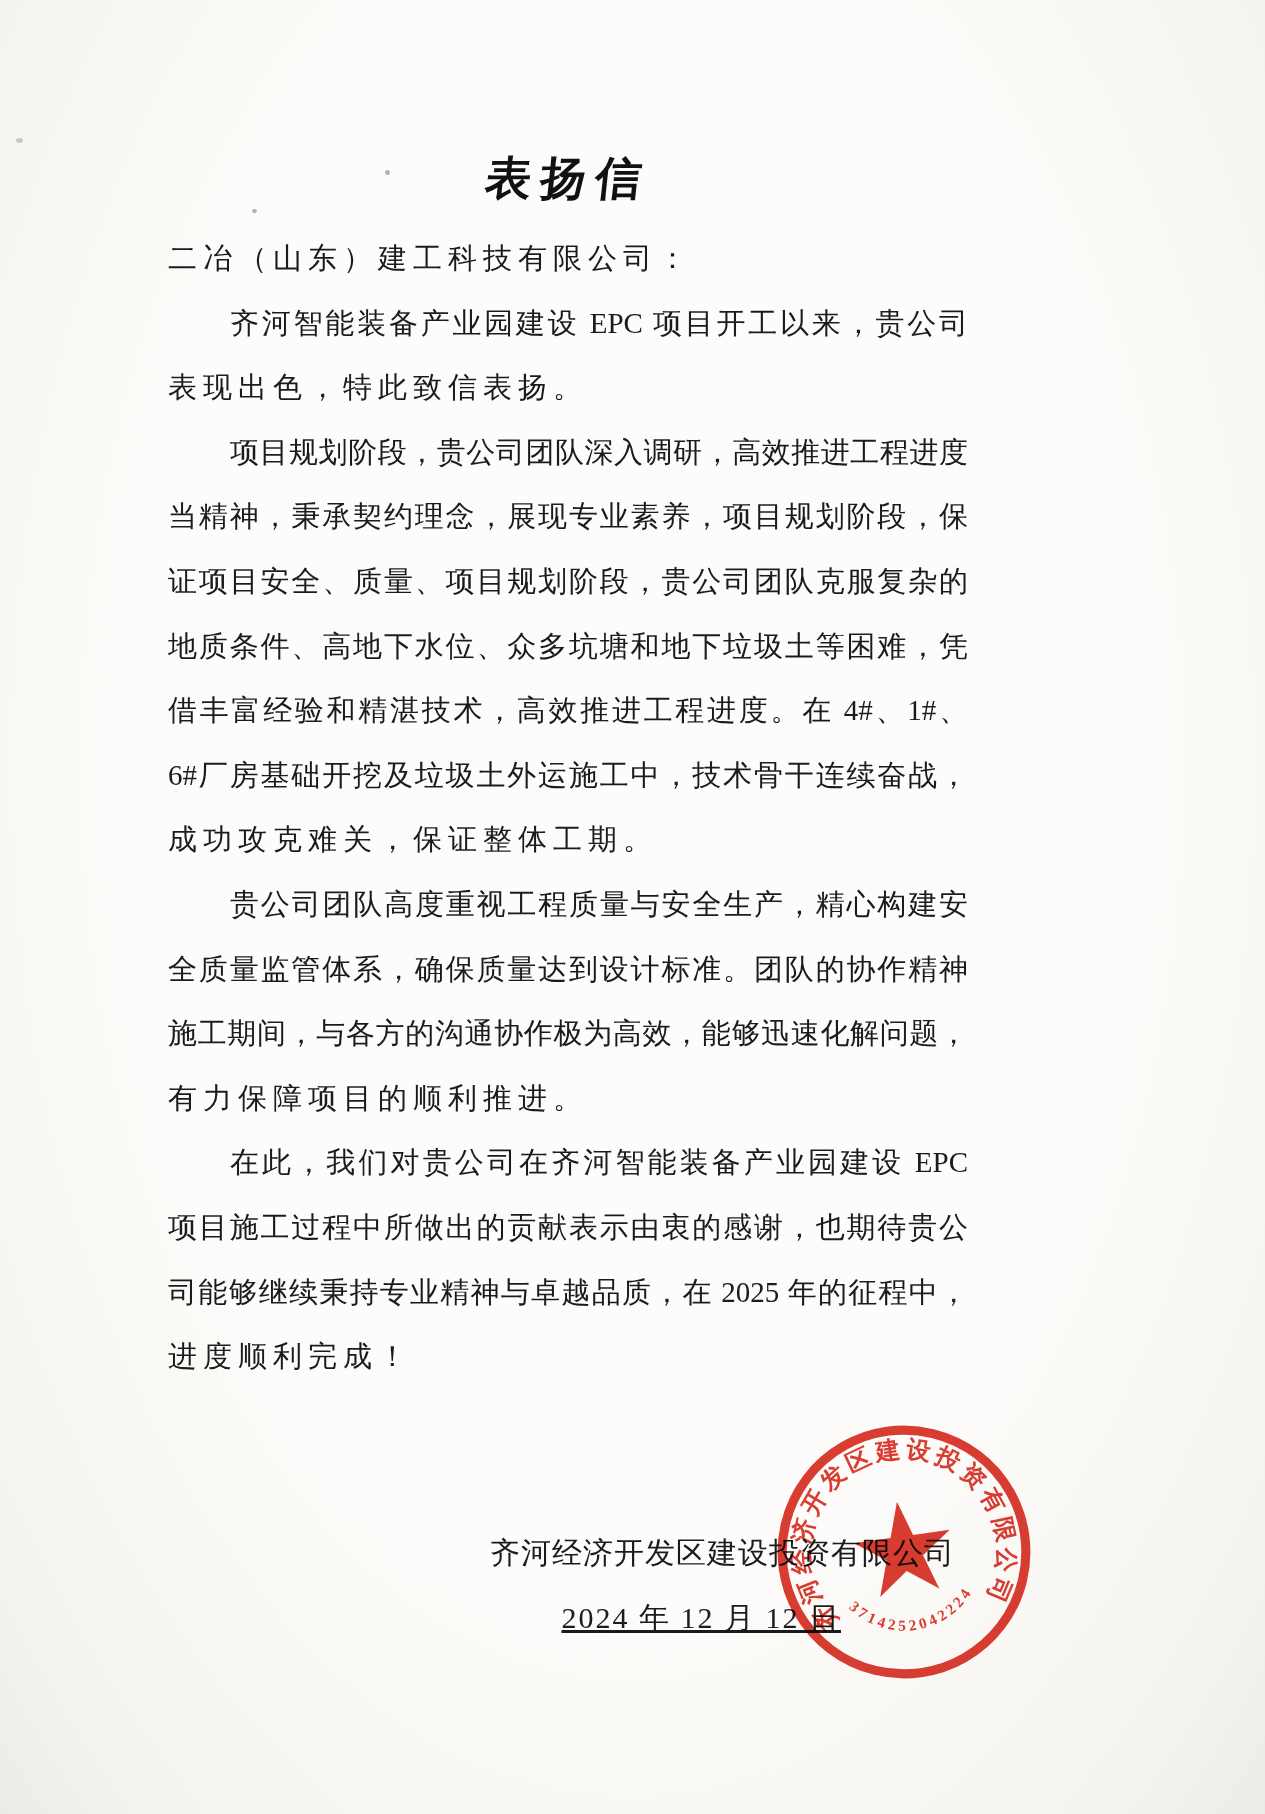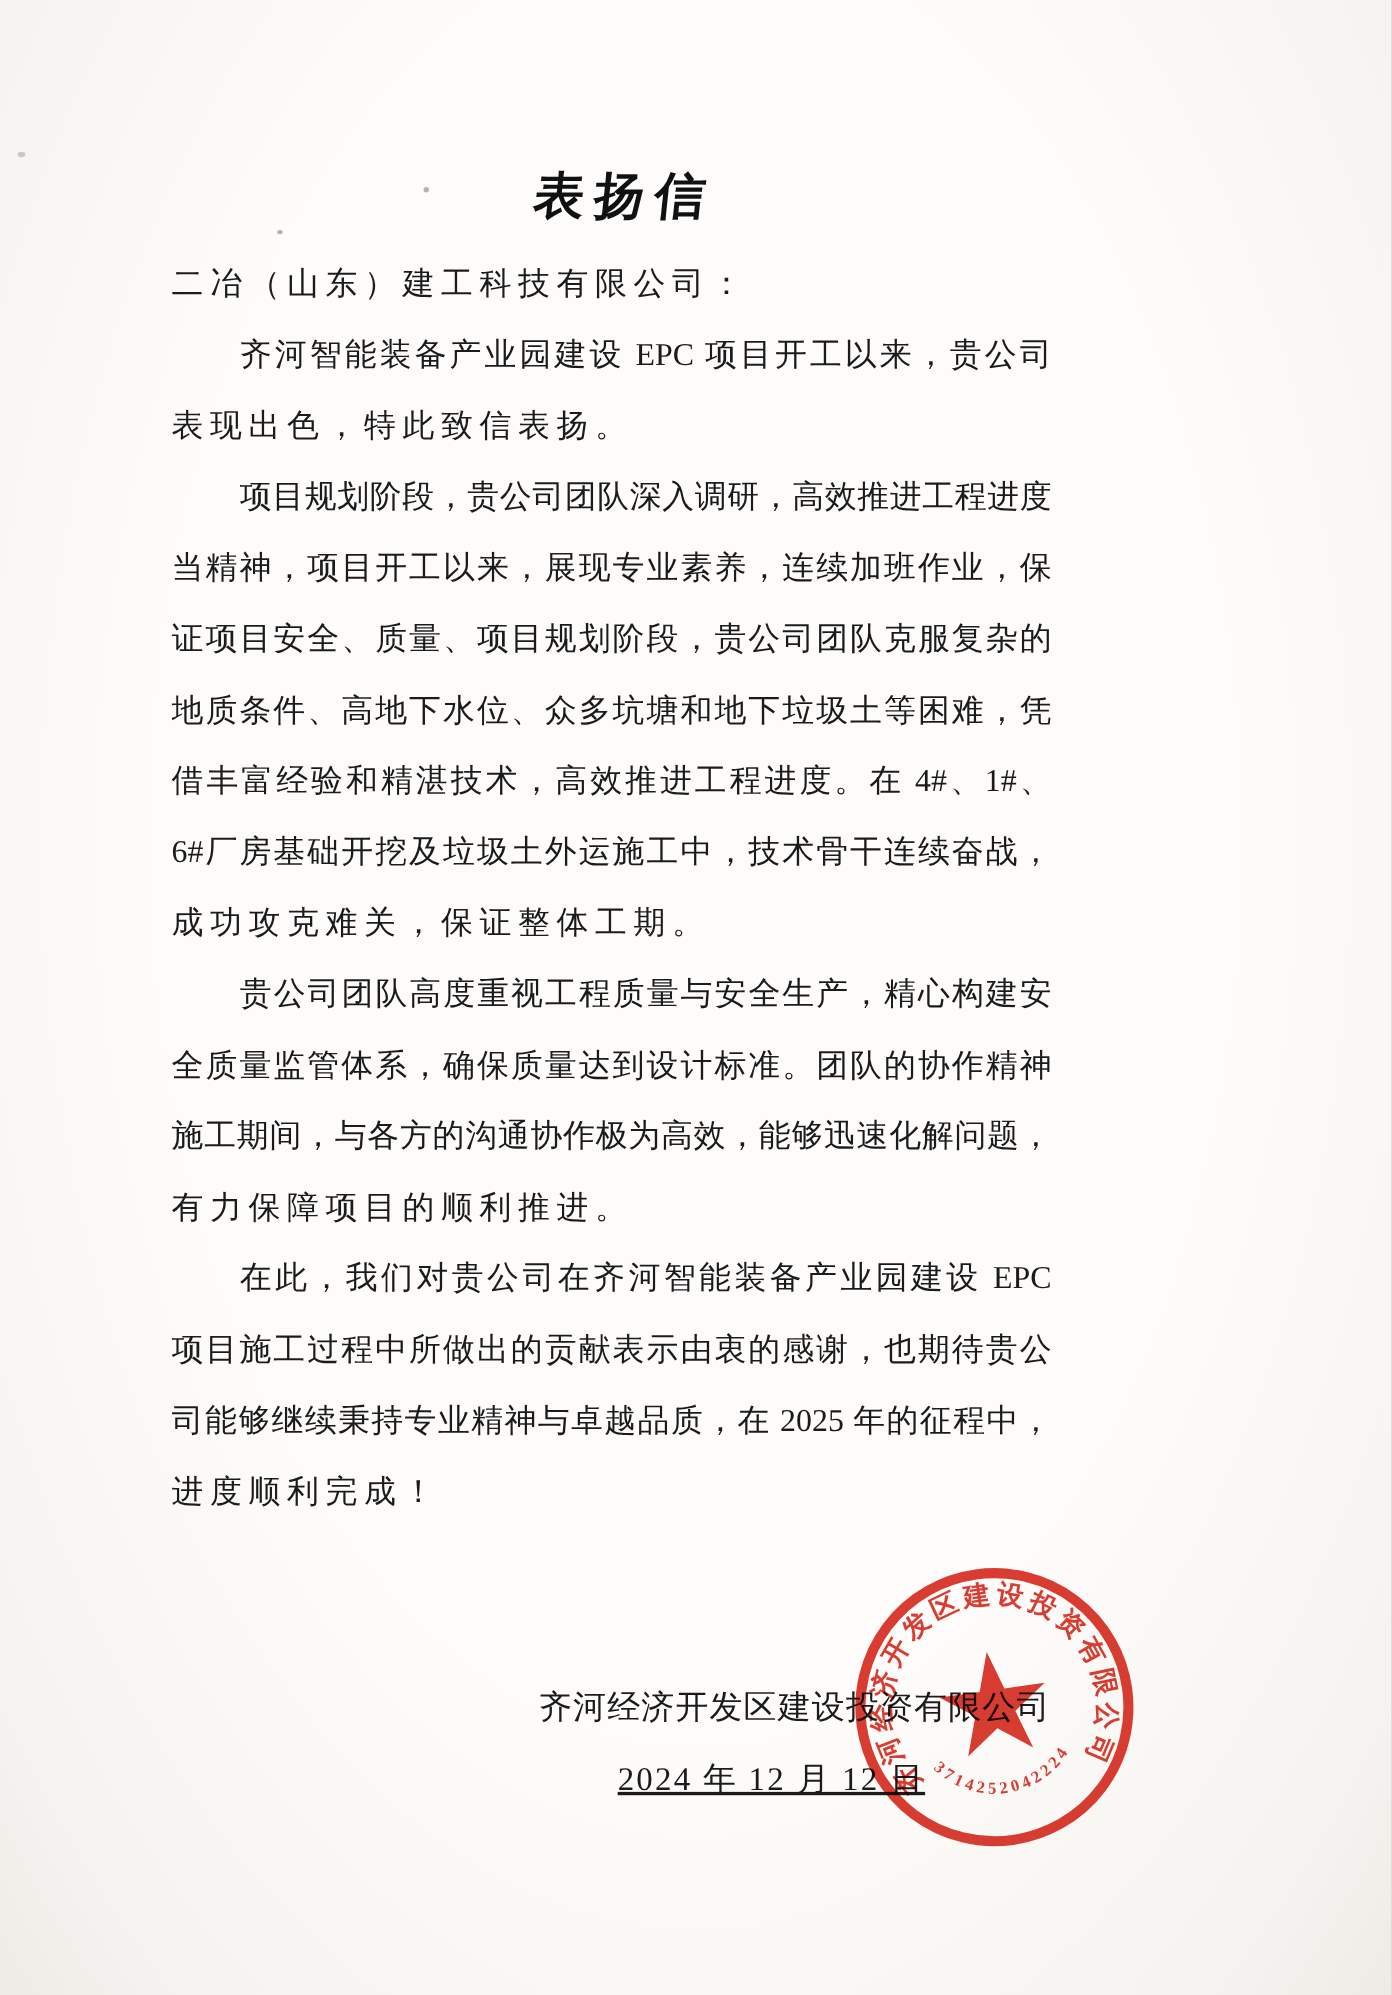--- a/index.html
+++ b/index.html
@@ -12,21 +12,21 @@
     color:#1b1b1b;
     overflow:hidden;
   }
   .title {
     position:absolute; top:148px; left:168px; width:800px;
     margin:0; text-align:center;
     font-size:46px; font-weight:800; letter-spacing:9px;
     transform:skewX(-6deg);
     color:#111;
   }
-  .letter-body { position:absolute; top:226px; left:156px; width:800px; }
+  .letter-body { position:absolute; top:226px; left:168px; width:800px; }
   .line {
     height:64.6px; line-height:64.6px;
     font-size:29px;
     overflow:hidden;
     text-justify:inter-ideograph;
   }
   .j { text-align:justify; text-align-last:justify; }
   .j::after { content:""; display:inline-block; width:100%; height:0; line-height:0; vertical-align:top; }
   .ind { text-indent:62px; }
   .loose { letter-spacing:6px; white-space:nowrap; }
@@ -54,21 +54,21 @@
 
 <div class="page">
 
   <h1 class="title">表扬信</h1>
 
   <div class="letter-body">
     <div class="line loose">二冶（山东）建工科技有限公司：</div>
     <div class="line j ind">齐河智能装备产业园建设 EPC 项目开工以来，贵公司</div>
     <div class="line loose">表现出色，特此致信表扬。</div>
     <div class="line j ind">项目规划阶段，贵公司团队深入调研，高效推进工程进度</div>
-    <div class="line j">当精神，项目开工以来，展现专业素养，连续加班作业，保</div>
+    <div class="line j">当精神，秉承契约理念，展现专业素养，项目规划阶段，保</div>
     <div class="line j">证项目安全、质量、项目规划阶段，贵公司团队克服复杂的</div>
     <div class="line j">地质条件、高地下水位、众多坑塘和地下垃圾土等困难，凭</div>
     <div class="line j">借丰富经验和精湛技术，高效推进工程进度。在 4#、1#、</div>
     <div class="line j">6#厂房基础开挖及垃圾土外运施工中，技术骨干连续奋战，</div>
     <div class="line loose">成功攻克难关，保证整体工期。</div>
     <div class="line j ind">贵公司团队高度重视工程质量与安全生产，精心构建安</div>
     <div class="line j">全质量监管体系，确保质量达到设计标准。团队的协作精神</div>
     <div class="line j">施工期间，与各方的沟通协作极为高效，能够迅速化解问题，</div>
     <div class="line loose">有力保障项目的顺利推进。</div>
     <div class="line j ind">在此，我们对贵公司在齐河智能装备产业园建设 EPC</div>

